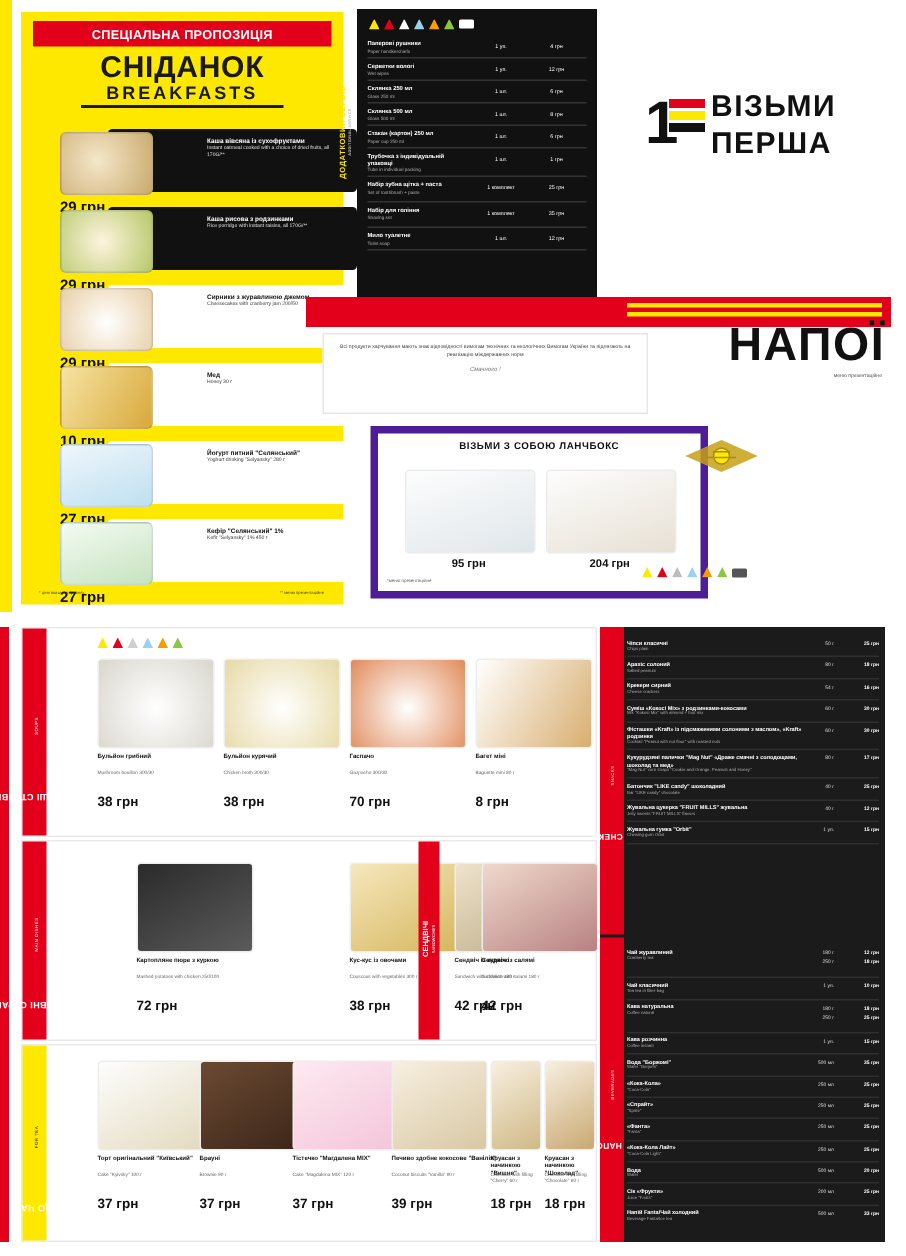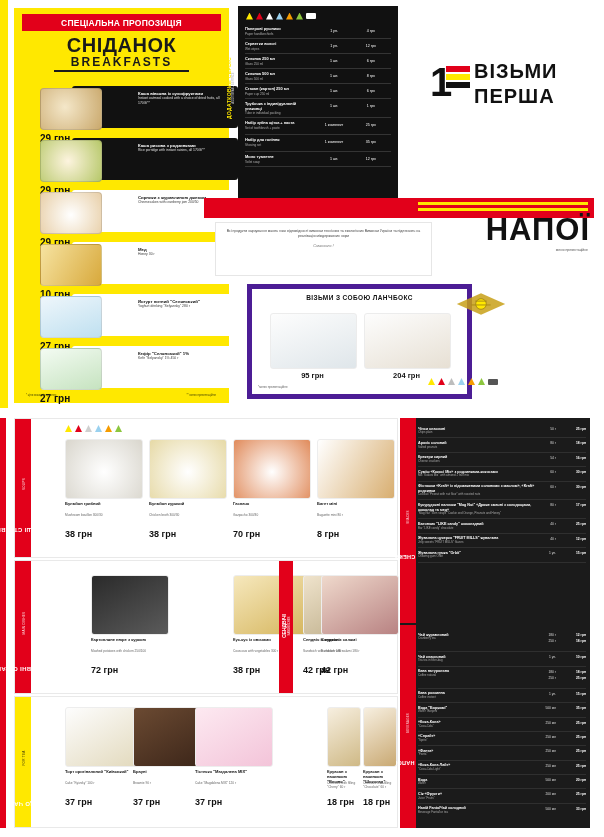--- a/index.html
+++ b/index.html
@@ -466,20 +466,26 @@
           <div class="nm">Брауні</div>
           <div class="ds">Brownie 90 г</div>
           <div class="pr">37 грн</div>
         </div>
         <div class="prod" style="left:160px;top:10px;width:66px;">
           <div class="ph" style="background:linear-gradient(150deg,#fde9f1,#f3c4d9);"></div>
           <div class="nm">Тістечко "Магдалена MIX"</div>
           <div class="ds">Cake "Magdalena MIX" 120 г</div>
           <div class="pr">37 грн</div>
         </div>
+        <div class="prod" style="left:226px;top:10px;width:70px;">
+          <div class="ph" style="background:linear-gradient(150deg,#f7efe0,#d8c8a4);width:62px;"></div>
+          <div class="nm">Печиво здобне кокосове "Ванілія"</div>
+          <div class="ds">Coconut biscuits "Vanilla" 90 г</div>
+          <div class="pr">39 грн</div>
+        </div>
         <div class="prod" style="left:292px;top:10px;width:36px;">
           <div class="ph" style="background:linear-gradient(150deg,#f7efe0,#cfb986);width:32px;"></div>
           <div class="nm" style="width:34px;">Круасан з начинкою "Вишня"</div>
           <div class="ds" style="width:34px;">Croissant with filling "Cherry" 60 г</div>
           <div class="pr">18 грн</div>
         </div>
         <div class="prod" style="left:328px;top:10px;width:36px;">
           <div class="ph" style="background:linear-gradient(150deg,#f7efe0,#c9a973);width:32px;"></div>
           <div class="nm" style="width:34px;">Круасан з начинкою "Шоколад"</div>
           <div class="ds" style="width:34px;">Croissant with filling "Chocolate" 60 г</div>

